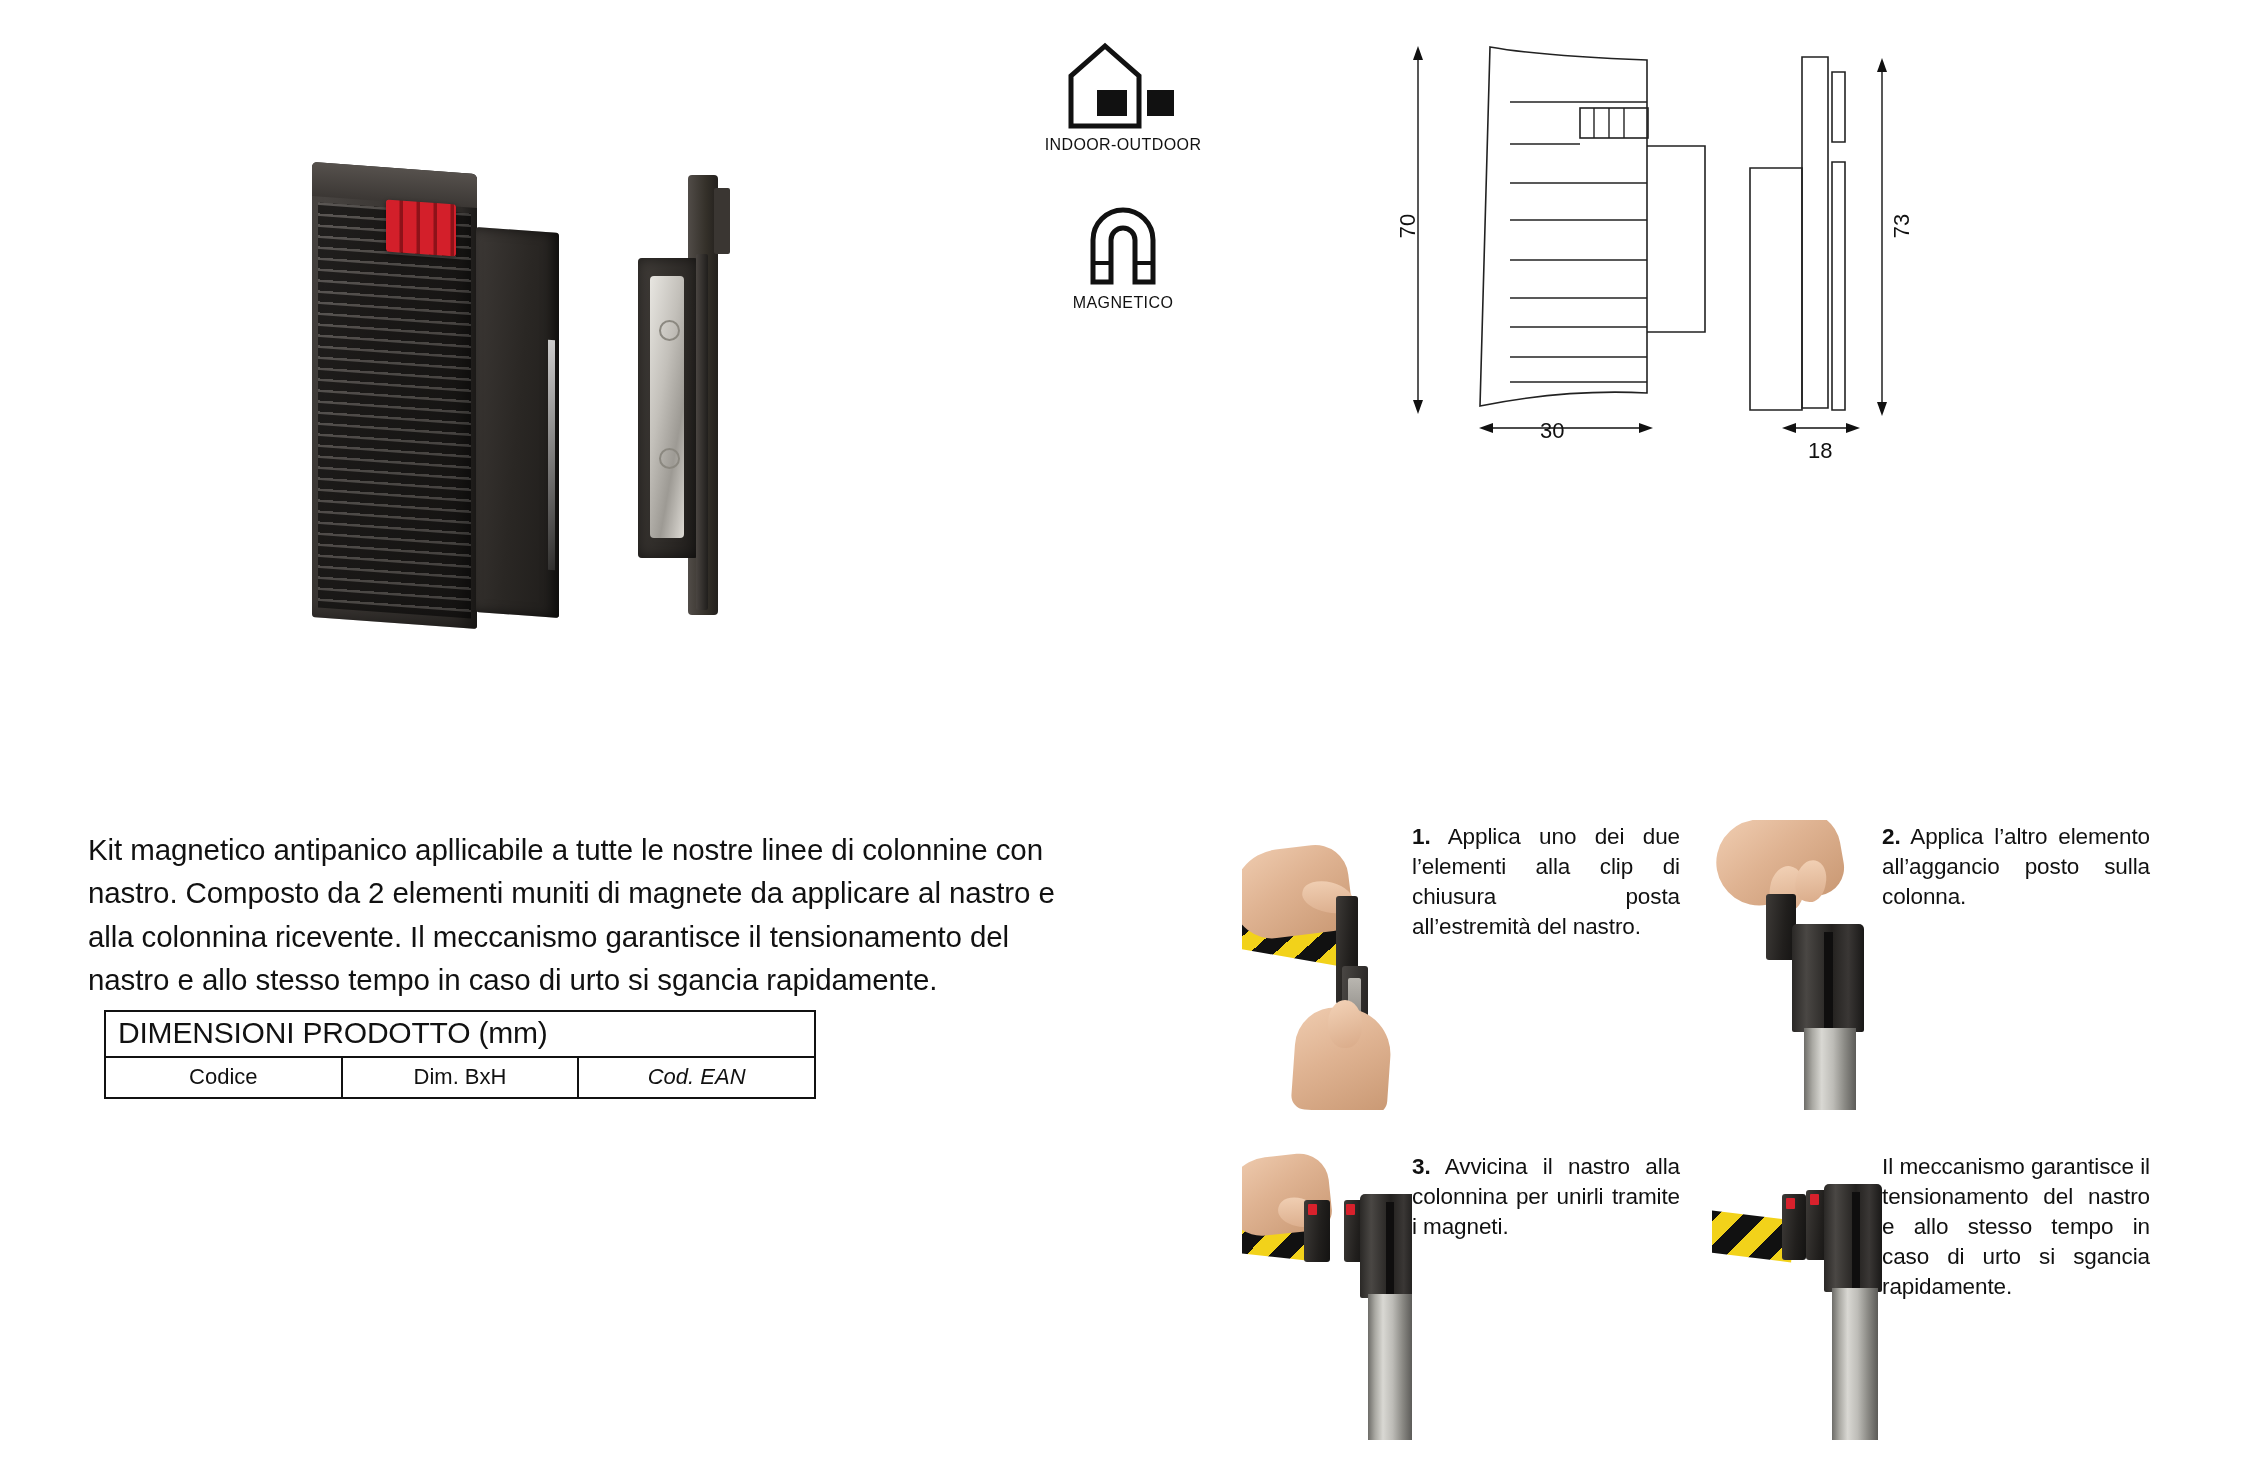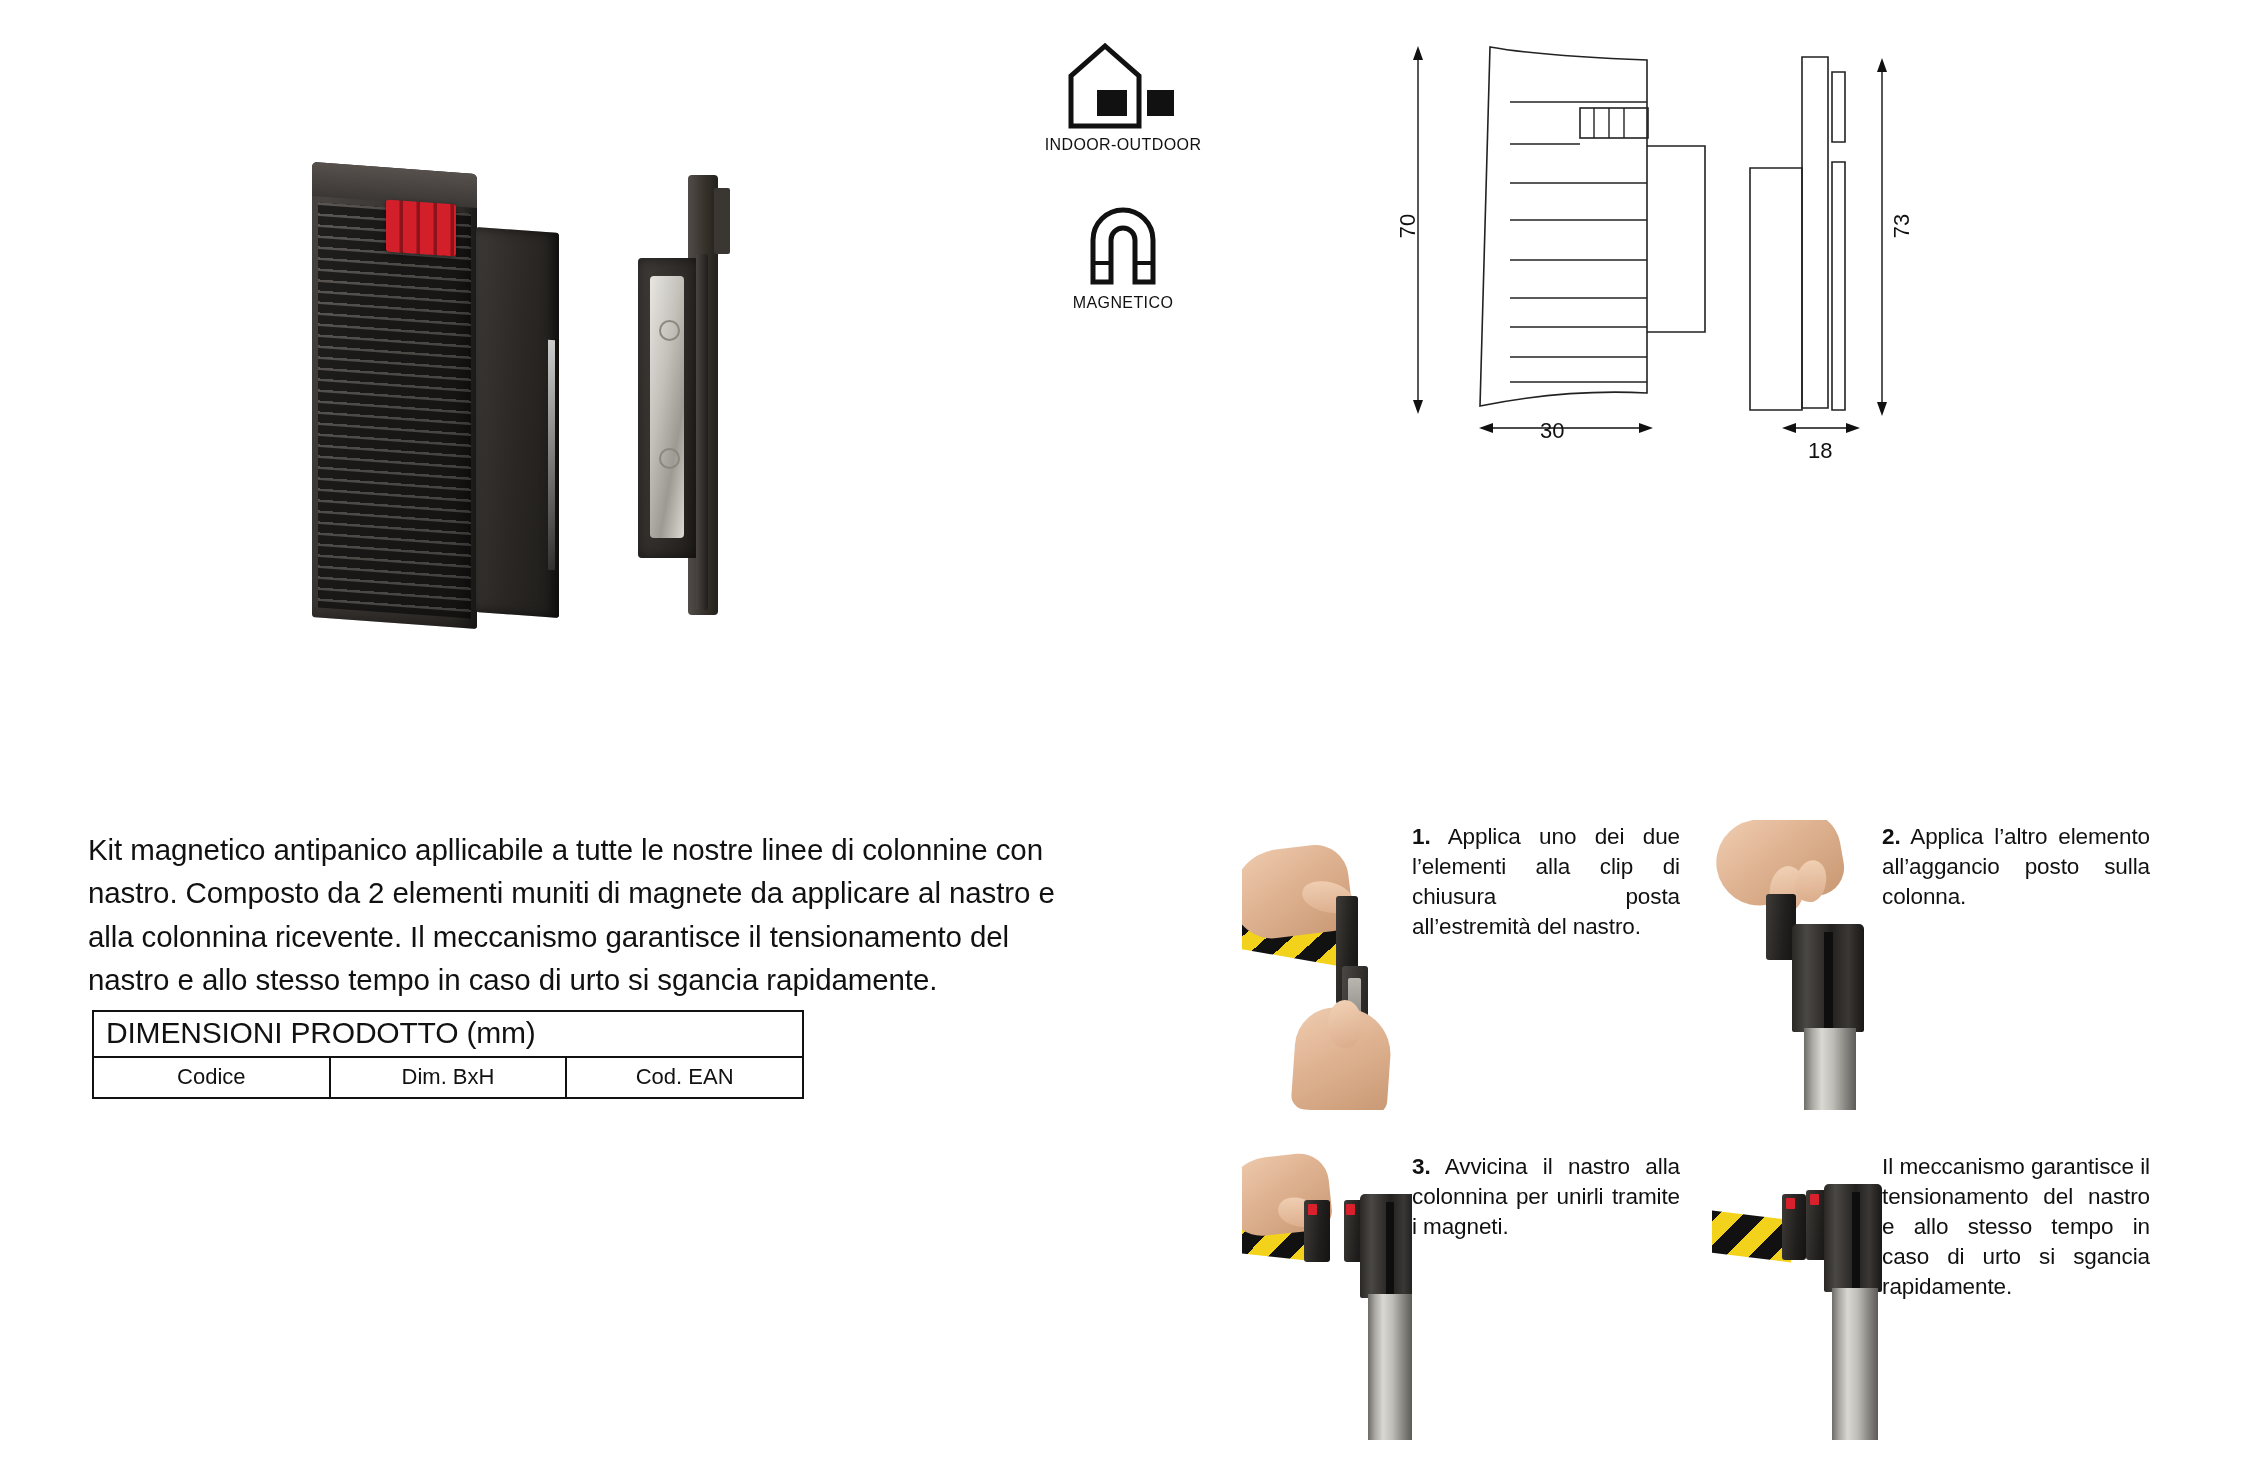--- a/index.html
+++ b/index.html
@@ -195,21 +195,21 @@
     width: 1010px;
     font-size: 29.5px;
     line-height: 1.47;
     color: #111;
     letter-spacing: -.1px;
   }
 
   
   .spec-table {
     position: absolute;
-    left: 92px;
+    left: 104px;
     top: 1010px;
     width: 712px;
     border-collapse: collapse;
     table-layout: fixed;
   }
   .spec-table td, .spec-table th {
     border: 2px solid #111;
     padding: 0;
     color: #111;
     font-weight: normal;
@@ -220,21 +220,21 @@
     text-align: left !important;
     padding: 4px 0 6px 12px !important;
     font-size: 30px;
     letter-spacing: -.2px;
   }
   .spec-head td { font-size: 22px; padding: 6px 16px 7px; }
   .spec-row td  { font-size: 22px; padding: 7px 0 8px; }
   .spec-code { font-weight: bold; letter-spacing: .2px; }
   .col-codice { width: 150px; }
   .col-dim    { width: 400px; }
-  .col-ean    { width: 162px; }
+  .col-ean    { width: 162px; font-style: italic; }
 
   
   .steps {
     position: absolute;
     left: 1242px;
     top: 820px;
     width: 960px;
     height: 600px;
   }
   .step {

